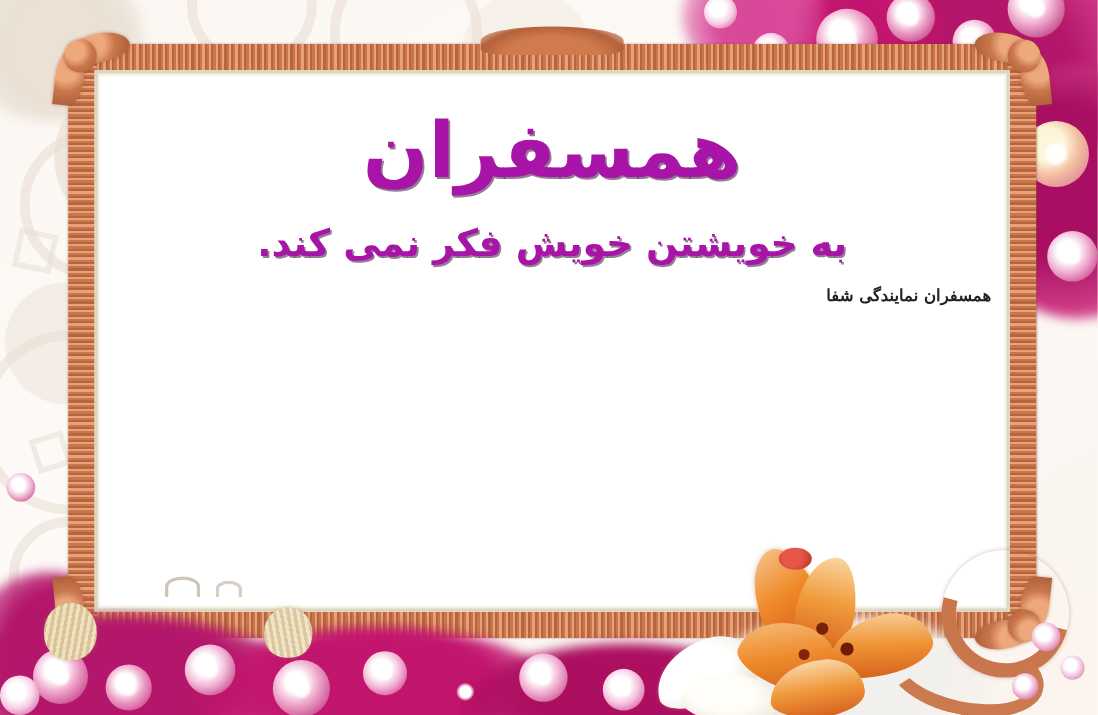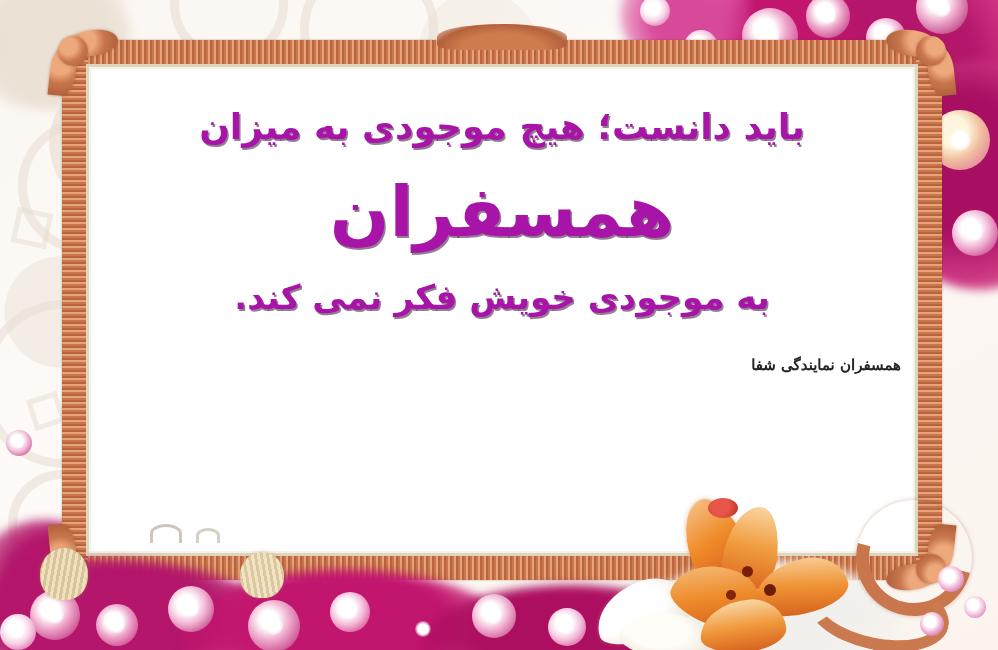--- a/index.html
+++ b/index.html
@@ -68,21 +68,21 @@
   #content{position:absolute;left:95px;top:72px;width:814px;height:476px;
     display:flex;flex-direction:column;align-items:center;}
   .kicker{font-size:27px;font-weight:bold;color:#1b1b1b;margin-top:36px;
     align-self:flex-start;margin-right:0;letter-spacing:0;}
   .kicker-row{width:100%;display:flex;justify-content:flex-start;padding-right:28px;box-sizing:border-box;}
   .line1{font-size:36px;font-weight:bold;margin-top:34px;}
   .bigword{font-size:70px;font-weight:bold;margin-top:24px;letter-spacing:1px;}
   .line3{font-size:34px;font-weight:bold;margin-top:24px;}
   .magenta{color:#a813a8;text-shadow:1.5px 1.5px 0 rgba(60,20,60,.55);white-space:nowrap;}
   .footer-row{width:100%;display:flex;justify-content:flex-start;padding-right:8px;
-    box-sizing:border-box;margin-top:39px;}
+    box-sizing:border-box;margin-top:18px;}
   .footer{font-size:15px;font-weight:bold;color:#232323;
     font-family:"DejaVu Serif","Liberation Serif",serif;}
 
   
   .lily{position:absolute;border-radius:60% 40% 50% 50%/70% 60% 40% 30%;}
 </style>
 </head>
 <body>
 
 <div id="stage">
@@ -154,23 +154,22 @@
     <div class="corner c-br">
       <i style="left:20px;top:6px;width:52px;height:26px;transform:rotate(-8deg);"></i>
       <i style="left:4px;top:22px;width:26px;height:50px;transform:rotate(6deg);"></i>
       <i style="left:12px;top:12px;width:30px;height:30px;border-radius:50%;"></i>
     </div>
 
     <div class="frame-inner-line"></div>
   </div>
 
   <div id="content">
-    <div class="line1 magenta">باید دانست؛ هیچ موجودی به میزان</div>
     <div class="bigword magenta">همسفران</div>
-    <div class="line3 magenta">به موجودی خویش فکر نمی کند.</div>
+    <div class="line3 magenta">به خویشتن خویش فکر نمی کند.</div>
     <div class="footer-row">
       <div class="footer">همسفران نمایندگی شفا</div>
     </div>
   </div>
 
   <div style="position:absolute;left:150px;top:524px;width:26px;height:16px;
               border:3px solid rgba(198,188,176,.85);border-radius:50% 50% 0 0;border-bottom:none;"></div>
   <div style="position:absolute;left:196px;top:528px;width:18px;height:12px;
               border:3px solid rgba(205,195,183,.8);border-radius:50% 50% 0 0;border-bottom:none;"></div>
 

